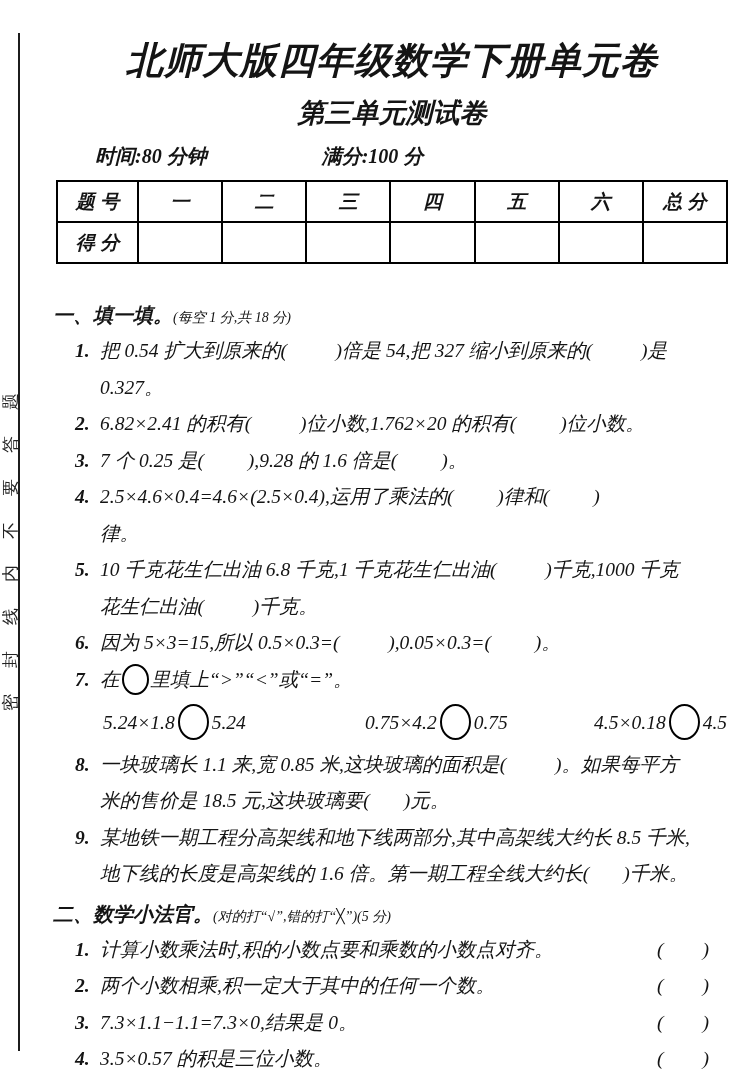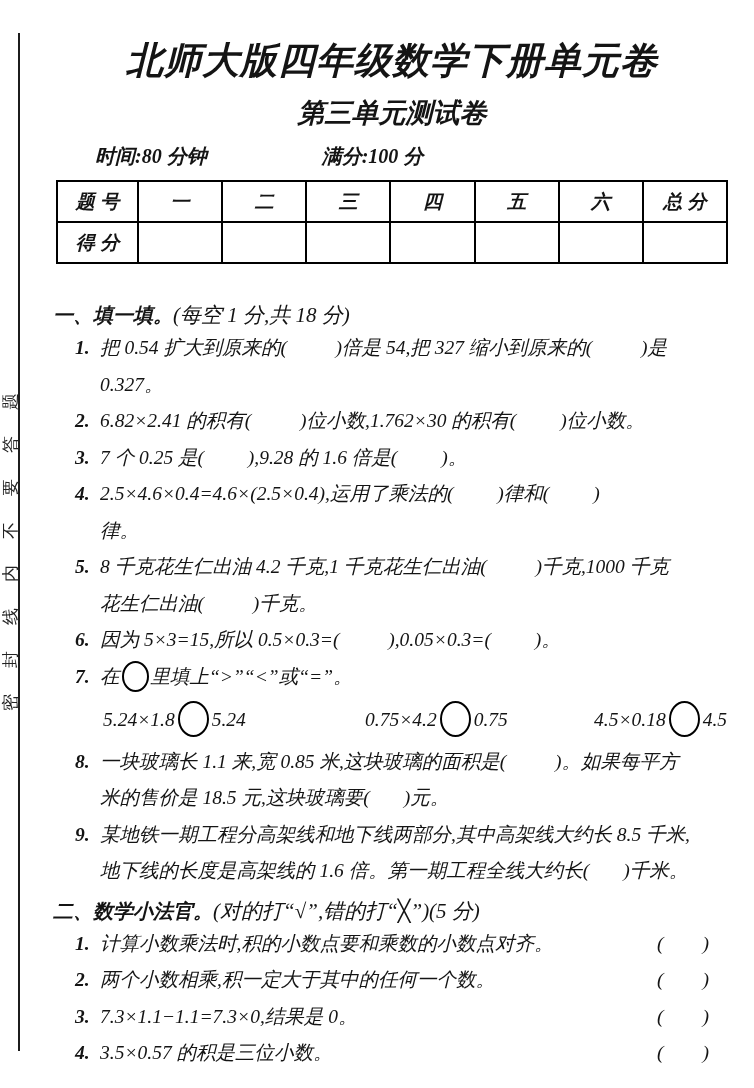--- a/index.html
+++ b/index.html
@@ -32,21 +32,21 @@
     padding-left:43px;
   }
   .score-table td {
     border:2px solid #000; height:39px; text-align:center; vertical-align:middle;
     font-weight:bold; font-size:19px; padding:0;
   }
   .score-table td.first { width:79px; }
   .body-area { padding:0 38px; }
   .section-head { margin-top:36px; font-size:20px; line-height:30px; }
   .sec-title { font-weight:bold; font-family:"Liberation Sans","DejaVu Sans",sans-serif; }
-  .sec-note { font-size:21px; }
+  .sec-note { font-size:14px; }
   .q { position:relative; padding-left:47px; font-size:19.5px; line-height:36.5px; }
   .q .num { position:absolute; left:22px; top:0; font-weight:bold; }
   .q .qtext { white-space:pre-wrap; }
   .compare-row { display:flex; padding-left:50px; gap:17px; font-size:19.5px; line-height:48px; align-items:center; }
   .cmp { white-space:nowrap; }
   .cmp1 { width:245px; } .cmp2 { width:212px; }
   .circle {
     display:inline-block; width:27px; height:32px; border:2px solid #000; border-radius:50%;
     vertical-align:middle; margin:0 3px 4px 3px;
   }
@@ -102,34 +102,34 @@
         <span class="sec-title">一、填一填。</span><span class="sec-note">(每空 1 分,共 18 分)</span>
       </div>
 
       <div class="q">
         <span class="num">1.</span>
         <span class="qtext">把 0.54 扩大到原来的(          )倍是 54,把 327 缩小到原来的(          )是
 0.327。</span>
       </div>
       <div class="q">
         <span class="num">2.</span>
-        <span class="qtext">6.82×2.41 的积有(          )位小数,1.762×30 的积有(         )位小数。</span>
+        <span class="qtext">6.82×2.41 的积有(          )位小数,1.762×20 的积有(         )位小数。</span>
       </div>
       <div class="q">
         <span class="num">3.</span>
         <span class="qtext">7 个 0.25 是(         ),9.28 的 1.6 倍是(         )。</span>
       </div>
       <div class="q">
         <span class="num">4.</span>
         <span class="qtext">2.5×4.6×0.4=4.6×(2.5×0.4),运用了乘法的(         )律和(         )
 律。</span>
       </div>
       <div class="q">
         <span class="num">5.</span>
-        <span class="qtext">8 千克花生仁出油 4.2 千克,1 千克花生仁出油(          )千克,1000 千克
+        <span class="qtext">10 千克花生仁出油 6.8 千克,1 千克花生仁出油(          )千克,1000 千克
 花生仁出油(          )千克。</span>
       </div>
       <div class="q">
         <span class="num">6.</span>
         <span class="qtext">因为 5×3=15,所以 0.5×0.3=(          ),0.05×0.3=(         )。</span>
       </div>
 
       <div class="q">
         <span class="num">7.</span>
         <span class="qtext"><span>在</span><span class="circle small"></span><span>里填上“&gt;”“&lt;”或“=”。</span></span>

